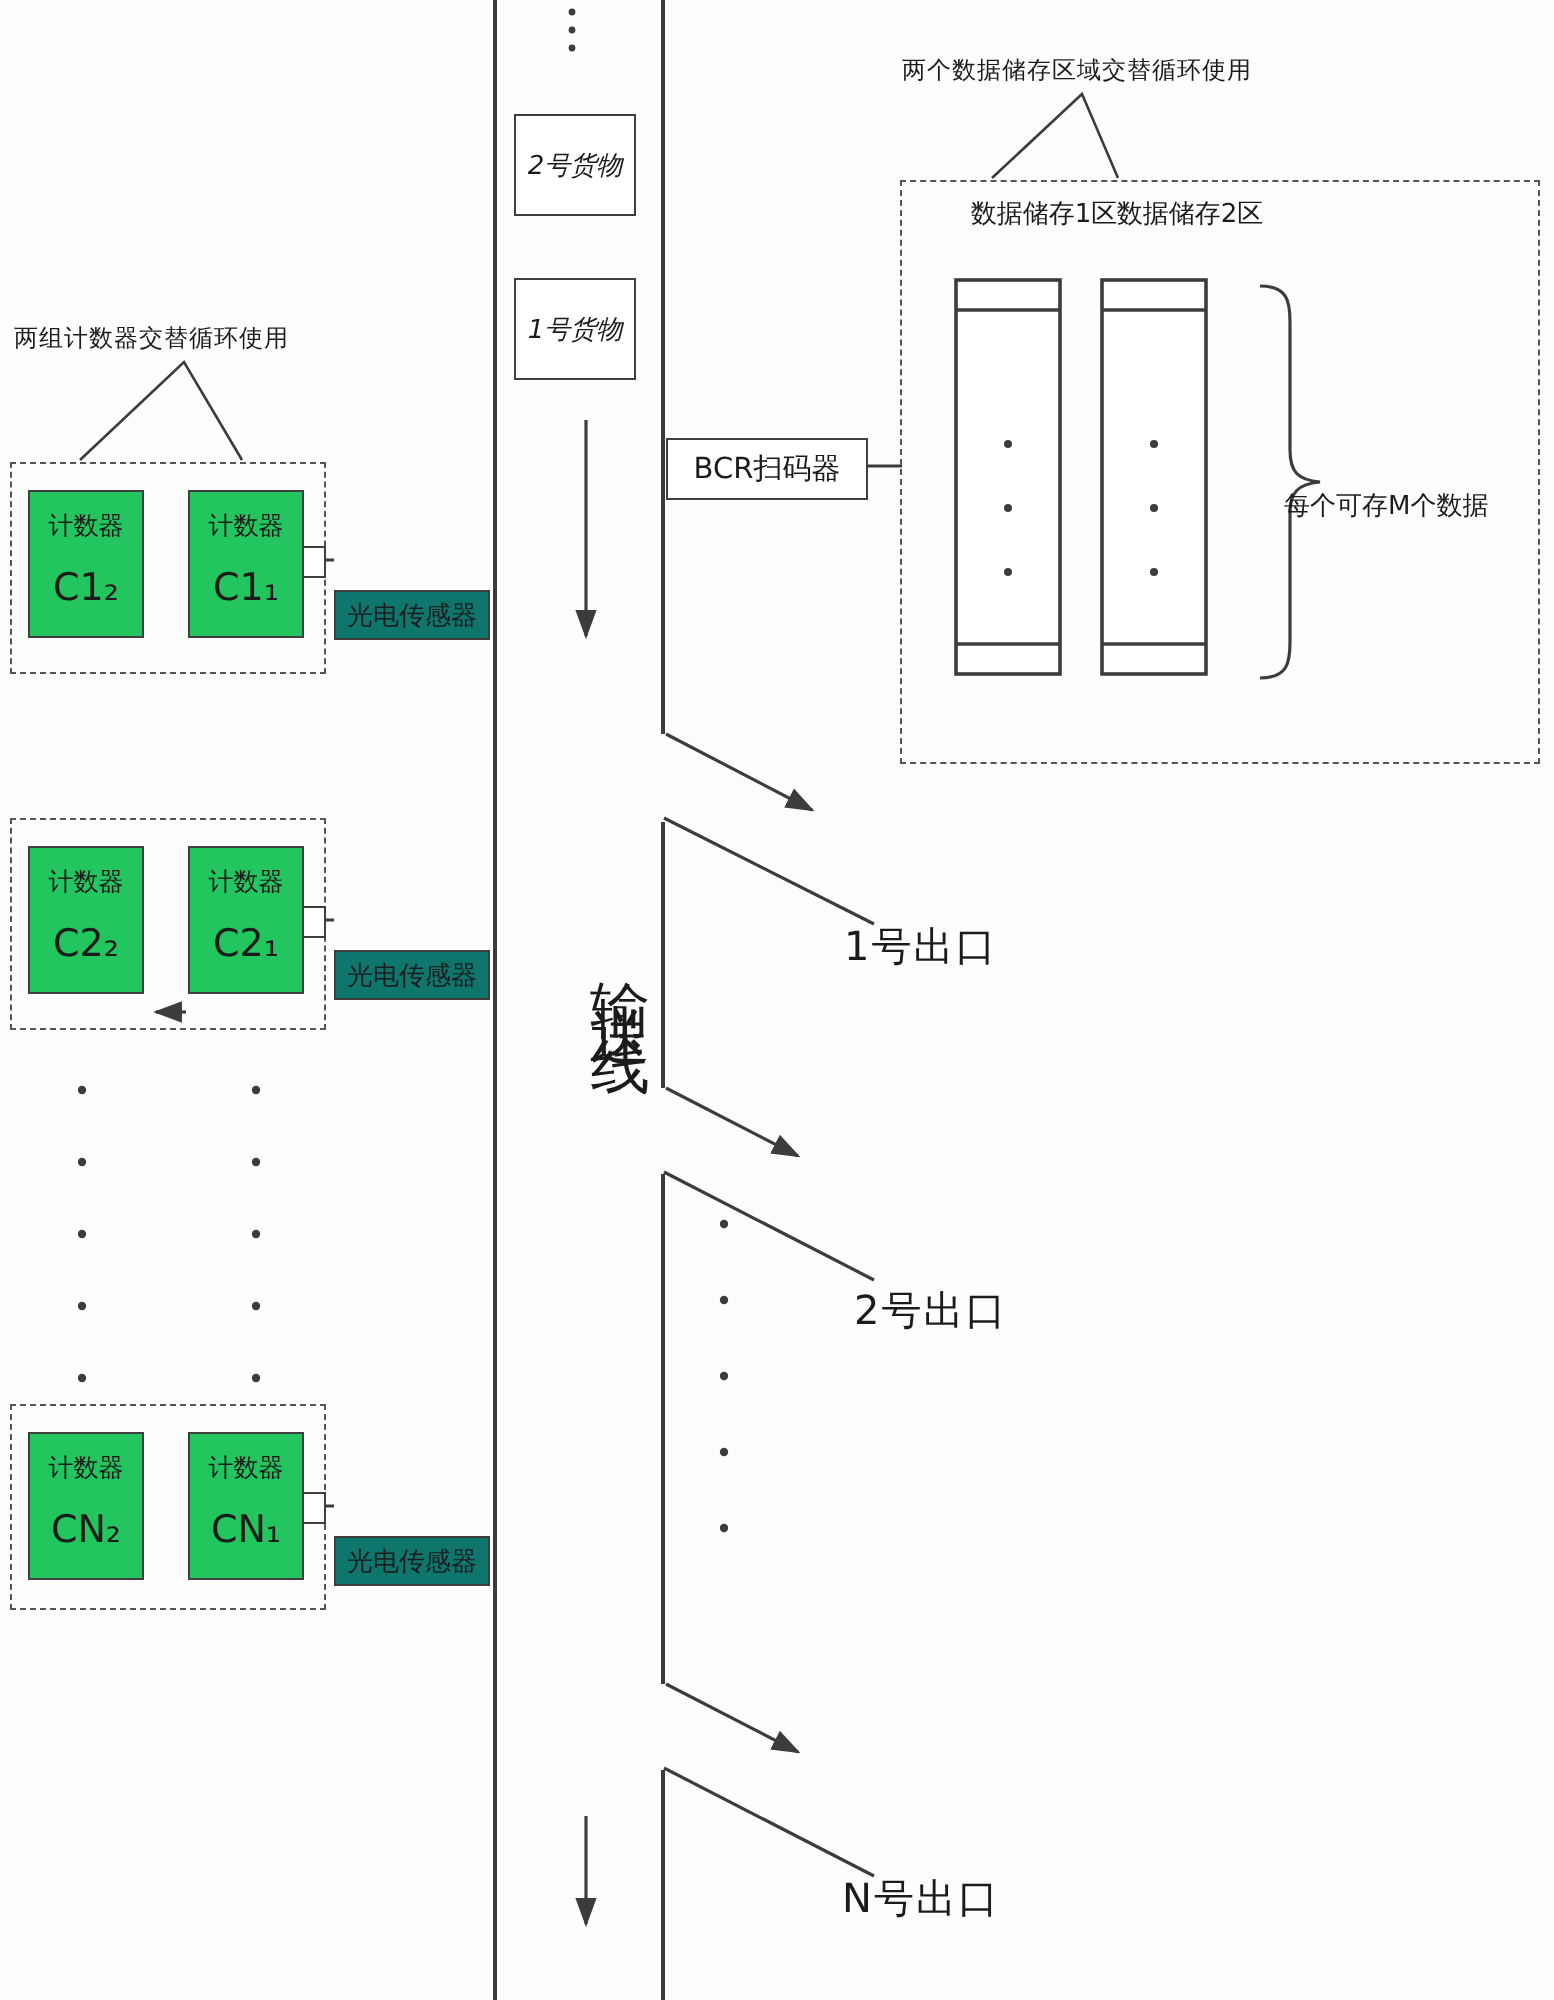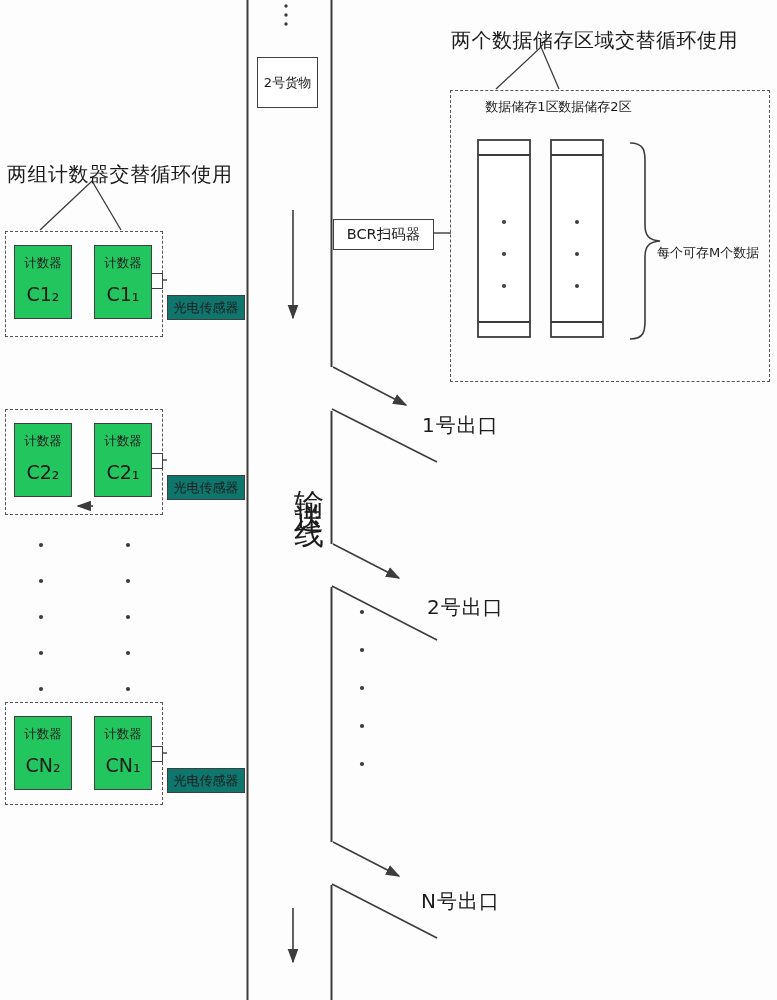--- a/index.html
+++ b/index.html
@@ -4,38 +4,38 @@
 <style>
   html,body{margin:0;padding:0;}
   body{
     width:777px;height:1000px;position:relative;overflow:hidden;
     background:#fdfdfd;color:#1b1b1b;
     font-family:"DejaVu Sans","Liberation Sans",sans-serif;
   }
   .canvas{position:absolute;left:0;top:0;width:777px;height:1000px;}
   #lines{position:absolute;left:0;top:0;z-index:0;}
   .abs{position:absolute;z-index:1;}
-  .note{font-size:20px;white-space:nowrap;letter-spacing:.5px;}
+  .note{font-size:12px;white-space:nowrap;letter-spacing:.5px;}
   .ggroup{border:1.6px dashed #555;background:transparent;}
   .cbox{width:56px;height:72px;border:1.6px solid #3f3f3f;background:#22c55e;text-align:center;}
   .cbox-label{font-size:12.5px;margin-top:9px;}
   .cbox-id{font-size:19px;margin-top:11px;}
   .joint{width:10px;height:14px;border:1.2px solid #3f3f3f;background:#fff;}
   .sensor{width:76px;height:23px;border:1.3px solid #3f3f3f;background:#0f766e;
     display:flex;align-items:center;justify-content:center;font-size:13px;white-space:nowrap;margin-top:27px;}
   .cargo{width:59px;height:49px;border:1.7px solid #3f3f3f;background:#fff;
-    display:flex;align-items:center;justify-content:center;font-size:13px;white-space:nowrap;}
+    display:flex;align-items:center;justify-content:center;font-size:13px;white-space:nowrap;font-style:italic;}
   .bcr{left:333px;top:219px;width:99px;height:29px;border:1.7px solid #3f3f3f;background:#fff;
     display:flex;align-items:center;justify-content:center;font-size:14.5px;white-space:nowrap;text-align:center;}
   .sbox{left:450px;top:90px;width:318px;height:290px;border:1.6px dashed #555;}
   .scol{font-size:13px;width:96px;text-align:center;white-space:nowrap;}
   .scap{font-size:13px;white-space:nowrap;}
   .convey{left:288px;top:466px;writing-mode:vertical-rl;text-orientation:upright;
     font-size:30px;letter-spacing:14px;white-space:nowrap;}
-  .exit{font-size:20px;white-space:nowrap;letter-spacing:1px;}
+  .exit{font-size:20px;white-space:nowrap;letter-spacing:1px;margin-top:48px;}
 </style>
 </head>
 <body>
 
 <div class="canvas">
 
   <svg id="lines" width="777" height="1000" viewBox="0 0 777 1000">
     <defs>
       <marker id="arrow" viewBox="0 0 10 10" refX="9" refY="5" markerWidth="9" markerHeight="9" orient="auto-start-reverse">
         <path d="M0,1.3 L10,5 L0,8.7 z" fill="#3c3c3c"></path>
@@ -152,26 +152,27 @@
     <div class="cbox-id">CN₂</div>
   </div>
   <div class="abs cbox" style="left:94px;top:716px">
     <div class="cbox-label">计数器</div>
     <div class="cbox-id">CN₁</div>
   </div>
   <div class="abs joint" style="left:151px;top:746px"></div>
   <div class="abs sensor" style="left:167px;top:741px">光电传感器</div>
 
   <div class="abs cargo" style="left:257px;top:57px">2号货物</div>
+  <div class="abs cargo" style="left:257px;top:139px">1号货物</div>
   <div class="abs bcr">BCR扫码器</div>
   <div class="abs convey">输送线</div>
 
   <div class="abs note" style="left:451px;top:27px">两个数据储存区域交替循环使用</div>
   <div class="abs sbox"></div>
   <div class="abs scol" style="left:474px;top:98px">数据储存1区</div>
   <div class="abs scol" style="left:547px;top:98px">数据储存2区</div>
-  <div class="abs scap" style="left:657px;top:244px">每个可存M个数据</div>
+  <div class="abs scap" style="left:642px;top:244px">每个可存M个数据</div>
 
   <div class="abs exit" style="left:422px;top:412px">1号出口</div>
   <div class="abs exit" style="left:427px;top:594px">2号出口</div>
   <div class="abs exit" style="left:421px;top:888px">N号出口</div>
 
 </div>
 
 </body></html>

